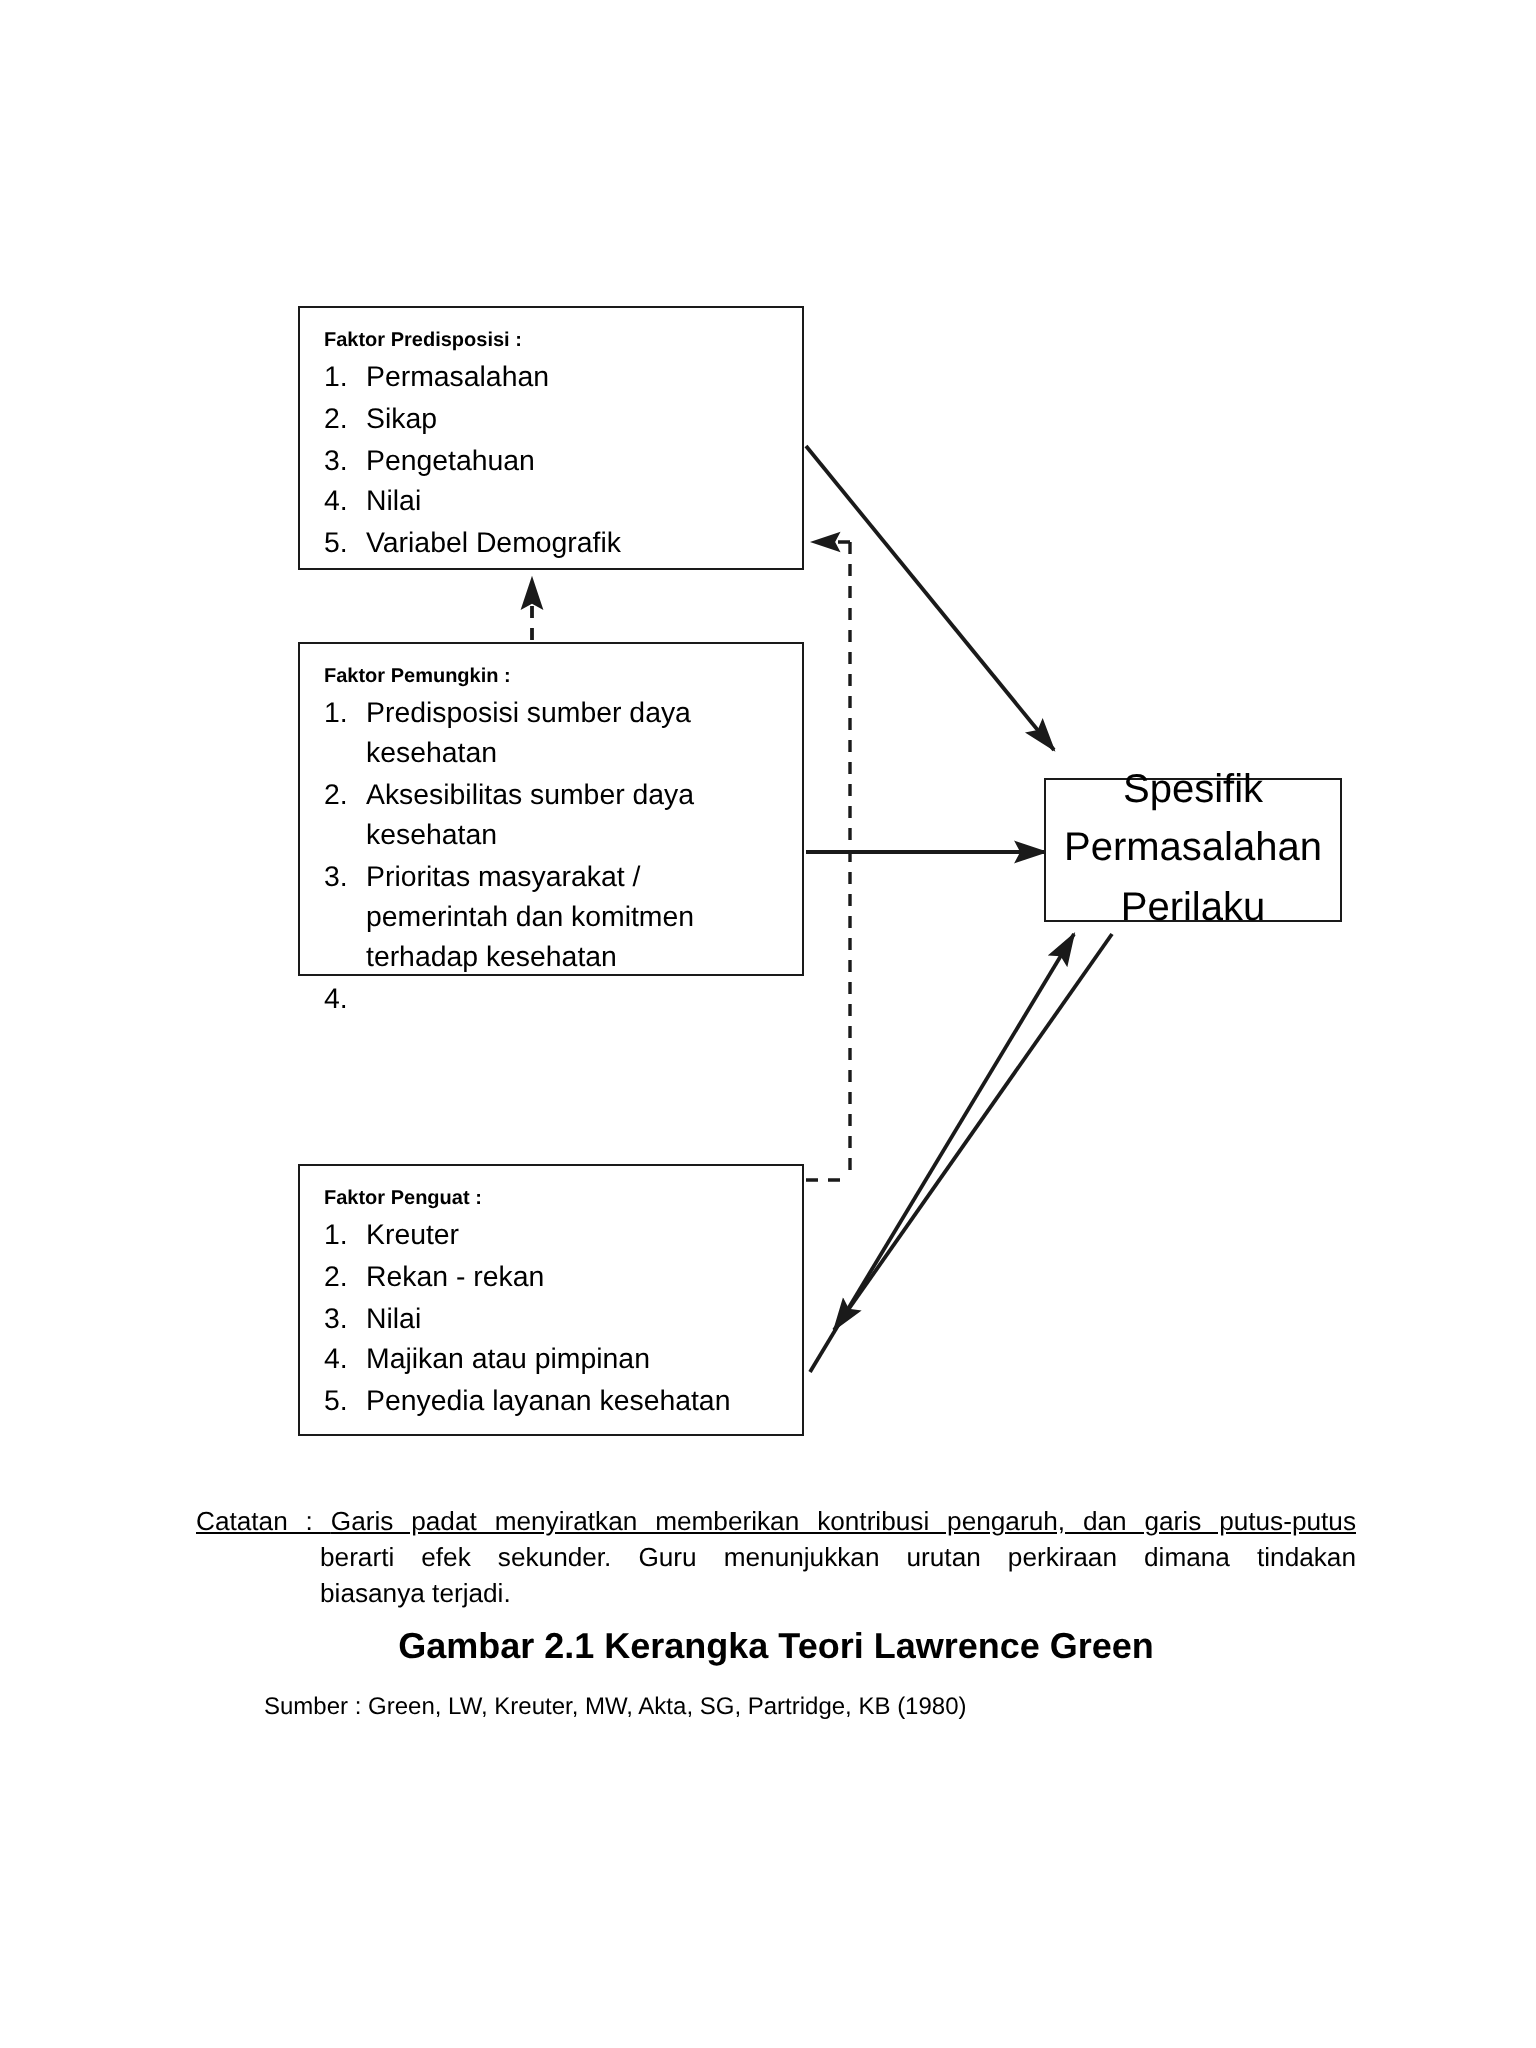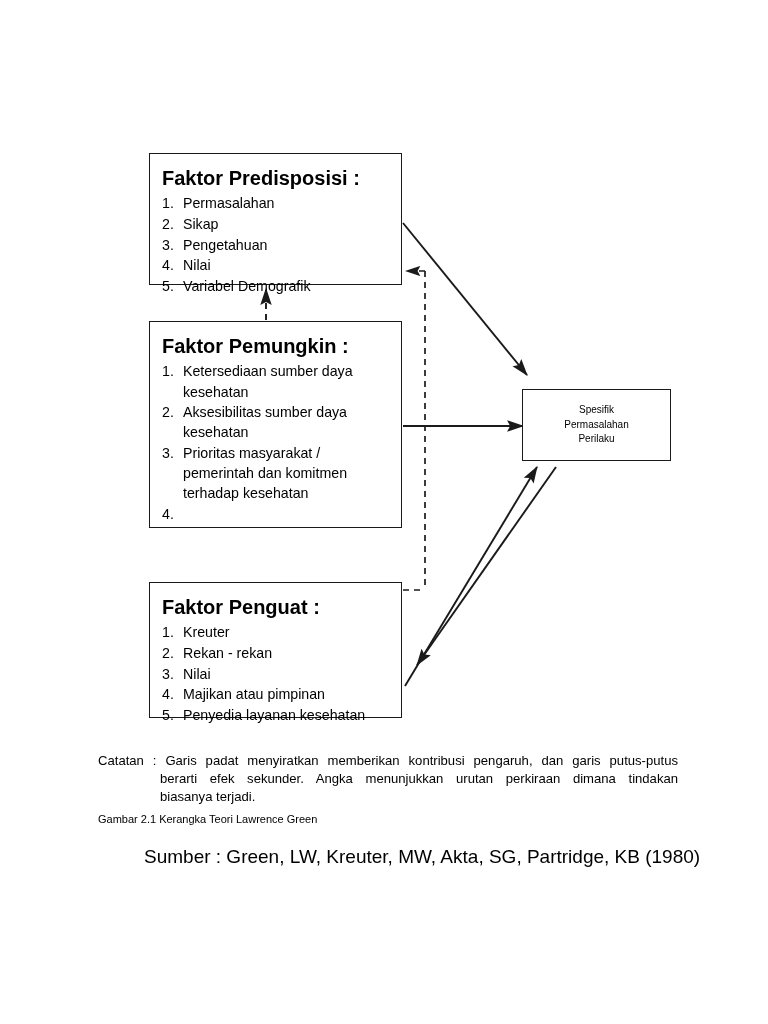--- a/index.html
+++ b/index.html
@@ -26,21 +26,21 @@
     box-sizing: border-box;
     border: 1.6px solid #1a1a1a;
     background: #ffffff;
     z-index: 3;
   }
   .node-inner {
     padding: 10px 10px 8px 12px;
   }
   .node-title {
     font-weight: bold;
-    font-size: 20px;
+    font-size: 10px;
     line-height: 1.42;
     margin-bottom: 1px;
     white-space: nowrap;
   }
   ol.items {
     margin: 0;
     padding: 0;
     list-style: none;
   }
   ol.items li {
@@ -53,34 +53,34 @@
   ol.items li .num {
     position: absolute;
     left: 0;
     top: 0;
   }
   
   #node-predisposisi {
     left: 149px; top: 153px; width: 253px; height: 132px;
   }
   #node-pemungkin {
-    left: 149px; top: 321px; width: 253px; height: 207px;
+    left: 149px; top: 321px; width: 253px; height: 167px;
   }
   #node-penguat {
     left: 149px; top: 582px; width: 253px; height: 136px;
   }
   #node-outcome {
     left: 522px; top: 389px; width: 149px; height: 72px;
     display: flex;
     align-items: center;
     justify-content: center;
   }
   #node-outcome .outcome-text {
     text-align: center;
-    font-size: 10px;
+    font-size: 20px;
     line-height: 1.47;
   }
   #edges {
     position: absolute;
     left: 0; top: 0;
     width: 768px;
     height: 1024px;
     z-index: 1;
   }
   .caption-block {
@@ -100,28 +100,29 @@
   }
   .note-hang.justified {
     text-align: justify;
     text-align-last: justify;
   }
   .fig-title {
     position: absolute;
     left: 98px;
     top: 813px;
     width: 580px;
-    font-weight: normal;
-    font-size: 11px;
+    text-align: center;
+    font-weight: bold;
+    font-size: 18px;
   }
   .fig-source {
     position: absolute;
-    left: 144px;
+    left: 132px;
     top: 846px;
-    font-size: 19px;
+    font-size: 12px;
   }
 </style>
 </head>
 <body>
 
 <div id="page">
 
   <svg id="edges" viewBox="0 0 768 1024" width="768" height="1024" xmlns="http://www.w3.org/2000/svg">
     <defs>
       <marker id="arrowSolid" markerWidth="10" markerHeight="10" refX="8.4" refY="3.2" orient="auto" markerUnits="strokeWidth">
@@ -159,21 +160,21 @@
         <li><span class="num">4.</span><span>Nilai</span></li>
         <li><span class="num">5.</span><span>Variabel Demografik</span></li>
       </ol>
     </div>
   </div>
 
   <div class="node" id="node-pemungkin">
     <div class="node-inner">
       <div class="node-title">Faktor Pemungkin :</div>
       <ol class="items">
-        <li><span class="num">1.</span><span>Ketersediaan sumber daya kesehatan</span></li>
+        <li><span class="num">1.</span><span>Predisposisi sumber daya kesehatan</span></li>
         <li><span class="num">2.</span><span>Aksesibilitas sumber daya kesehatan</span></li>
         <li><span class="num">3.</span><span>Prioritas masyarakat / pemerintah dan komitmen terhadap kesehatan</span></li>
         <li><span class="num">4.</span></li>
       </ol>
     </div>
   </div>
 
   <div class="node" id="node-penguat">
     <div class="node-inner">
       <div class="node-title">Faktor Penguat :</div>
@@ -189,21 +190,21 @@
 
   <div class="node" id="node-outcome">
     <div class="outcome-text">
       <div>Spesifik</div>
       <div>Permasalahan</div>
       <div>Perilaku</div>
     </div>
   </div>
 
   <div class="caption-block">
-    <div class="note-line note-hang justified" style="padding-left:0;"><span>Catatan : </span><span>Garis padat menyiratkan memberikan kontribusi pengaruh, dan garis putus-putus</span></div>
-    <div class="note-line note-hang justified">berarti efek sekunder. Angka menunjukkan urutan perkiraan dimana tindakan</div>
+    <div class="note-line note-hang justified" style="padding-left:0;text-decoration:underline;"><span>Catatan : </span><span>Garis padat menyiratkan memberikan kontribusi pengaruh, dan garis putus-putus</span></div>
+    <div class="note-line note-hang justified">berarti efek sekunder. Guru menunjukkan urutan perkiraan dimana tindakan</div>
     <div class="note-line note-hang">biasanya terjadi.</div>
   </div>
 
   <div class="fig-title">Gambar 2.1 Kerangka Teori Lawrence Green</div>
   <div class="fig-source">Sumber : Green, LW, Kreuter, MW, Akta, SG, Partridge, KB (1980)</div>
 
 </div>
 
 </body></html>

